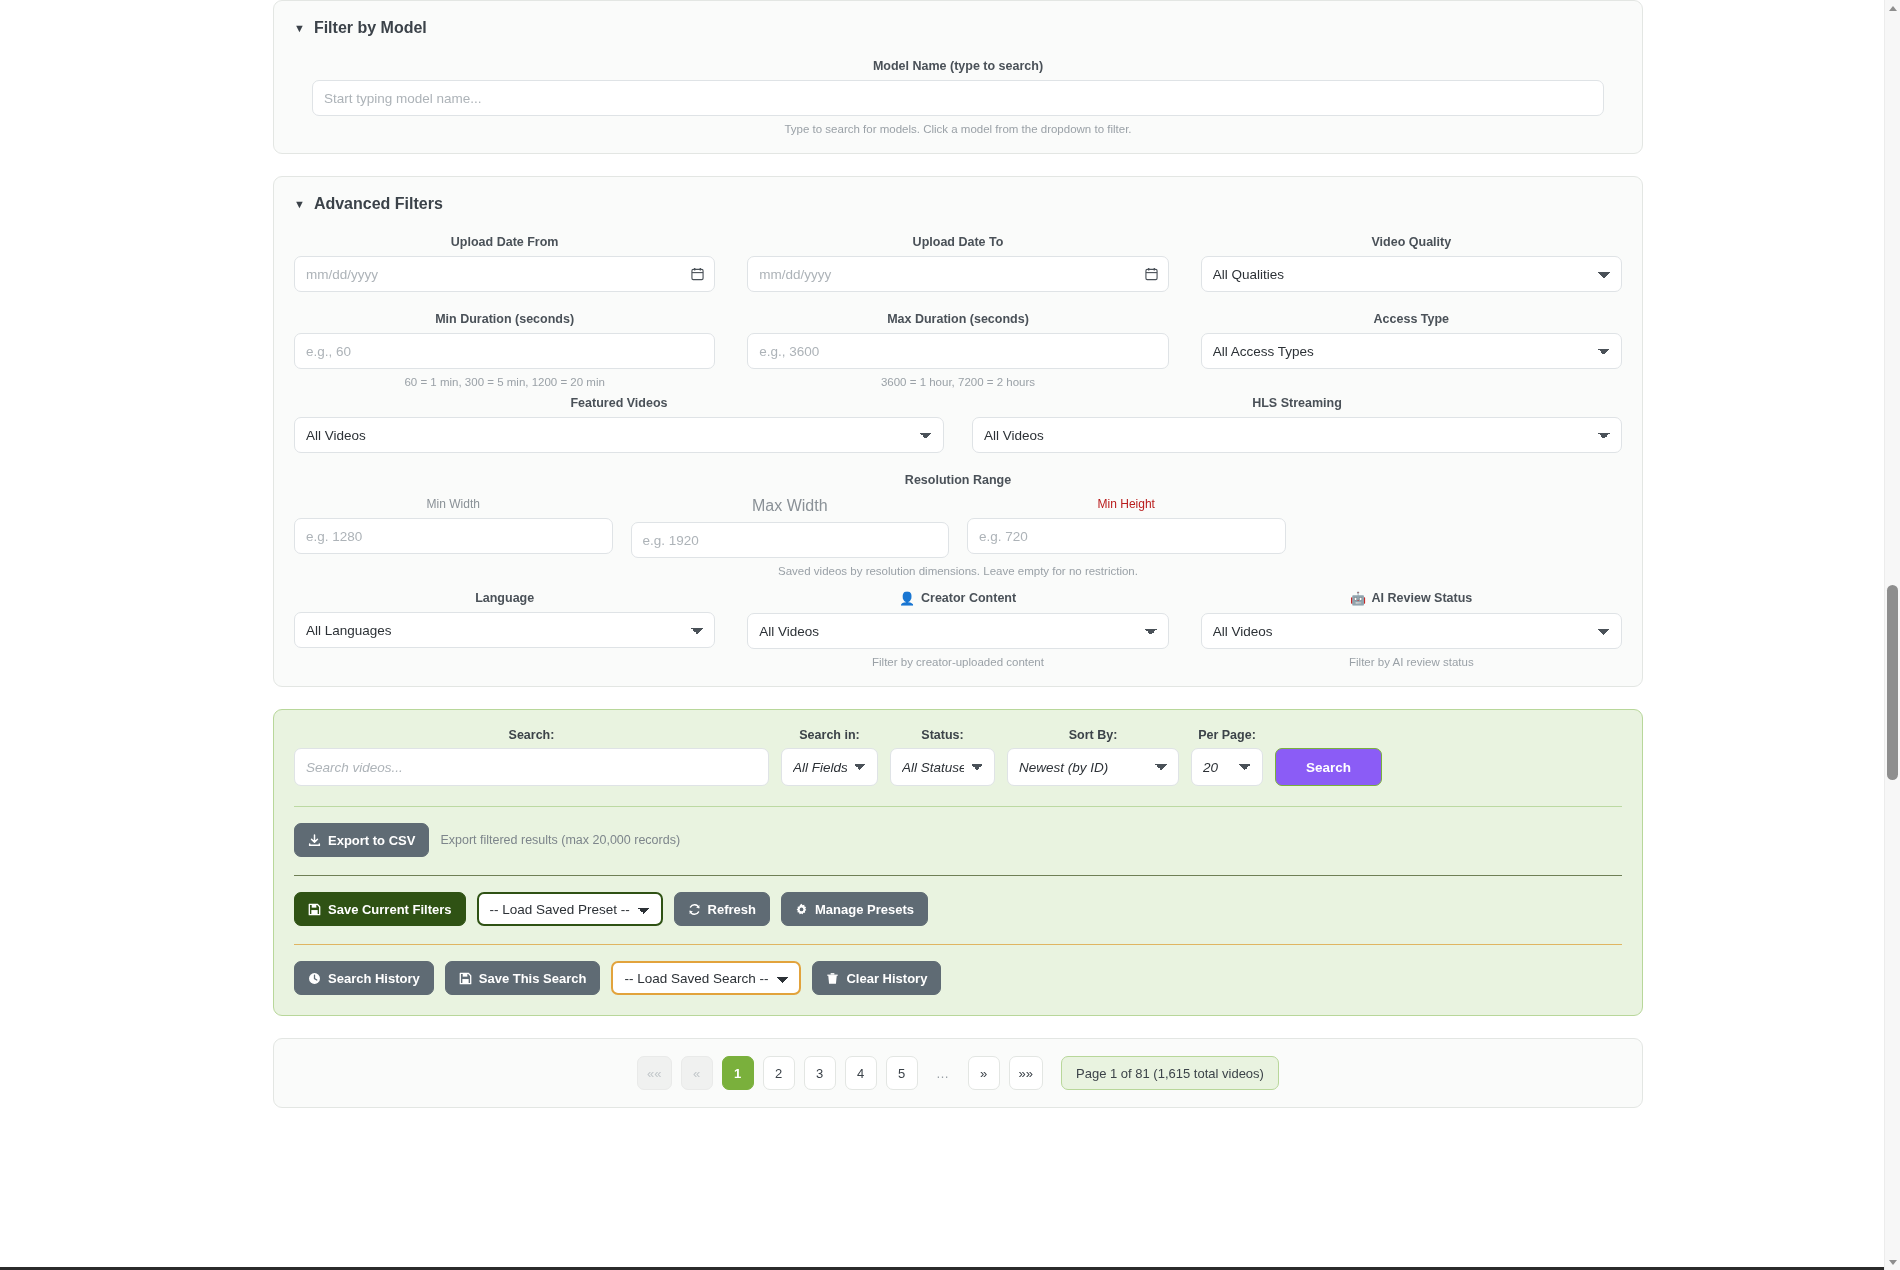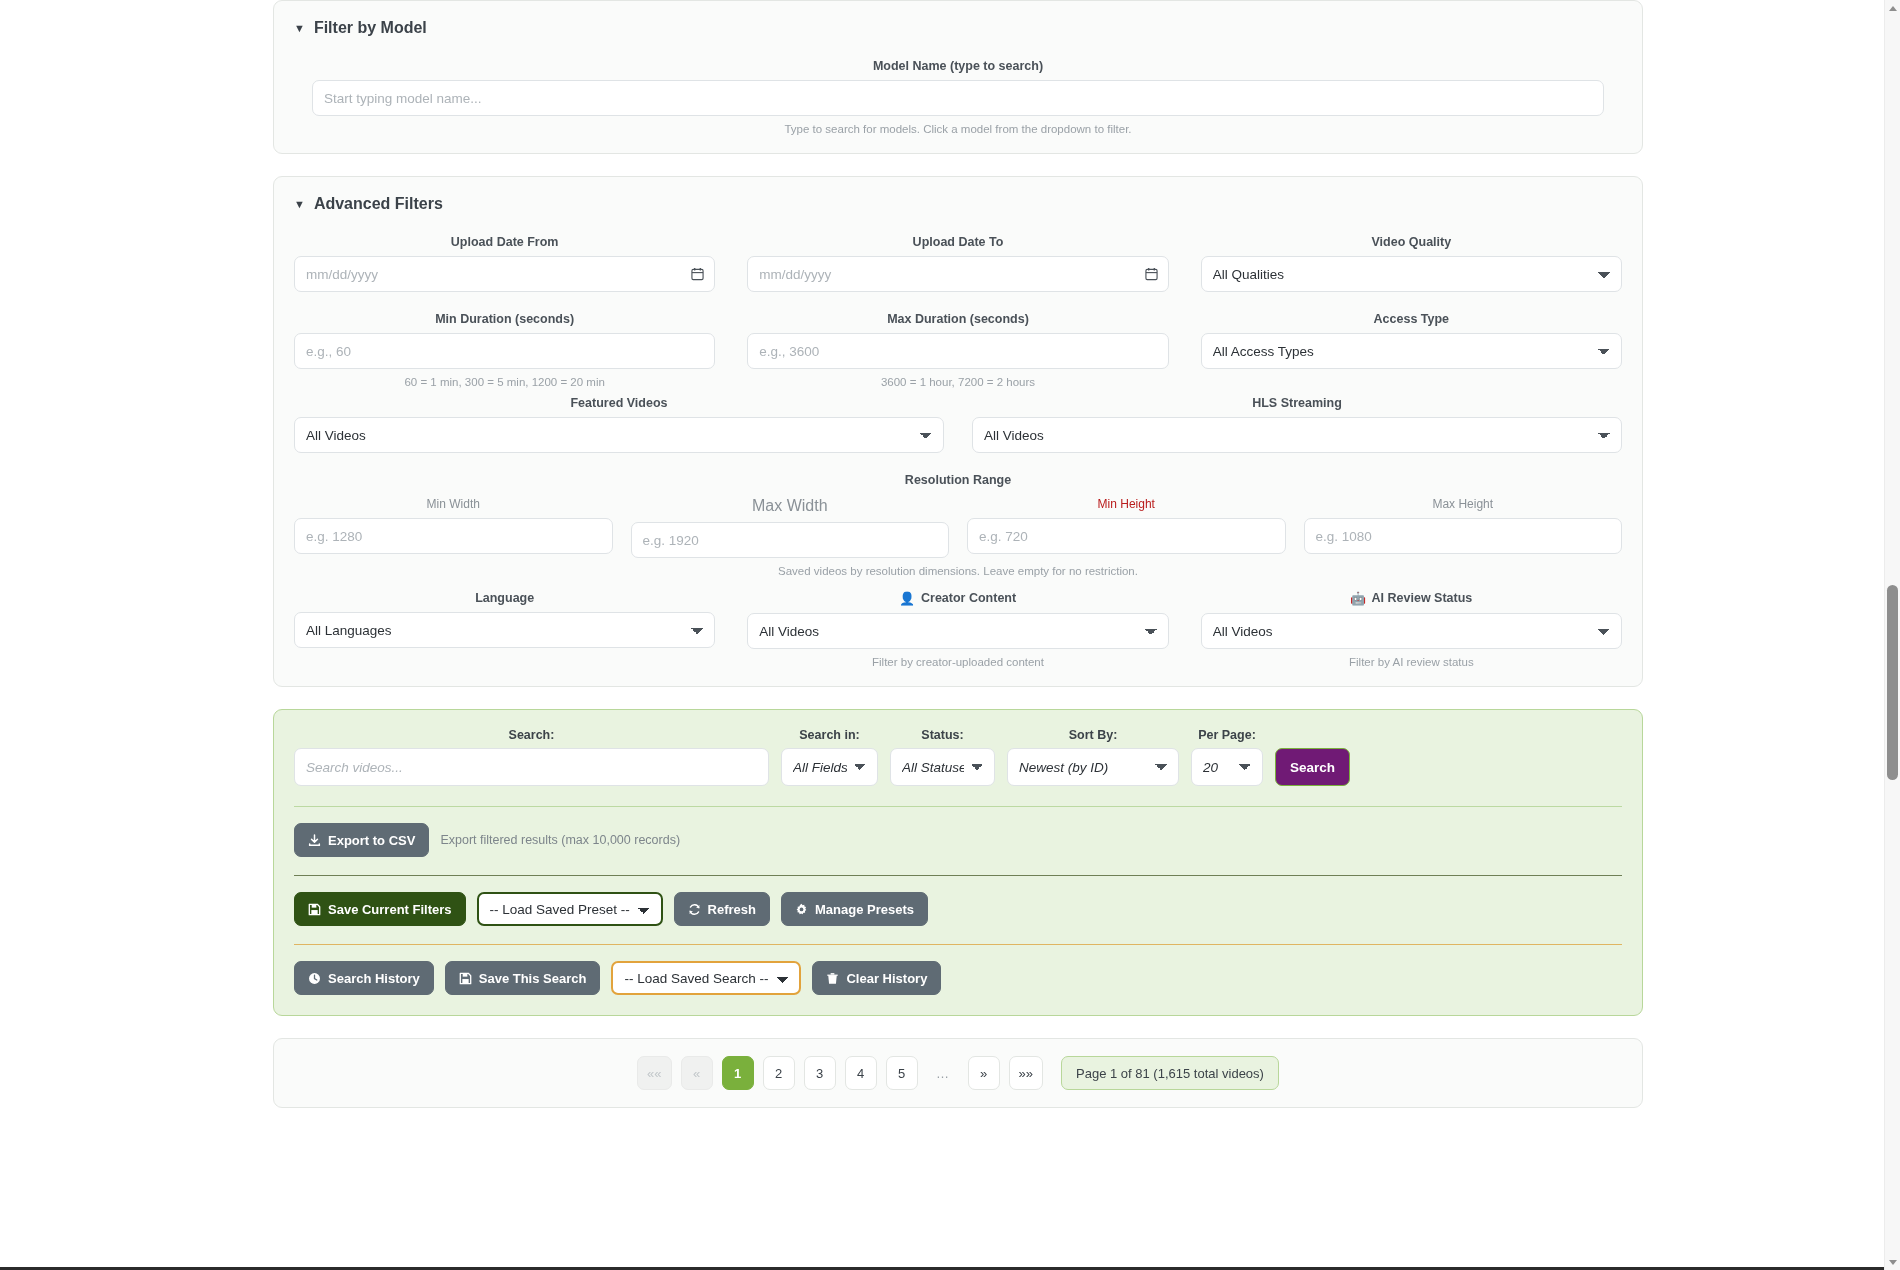--- a/index.html
+++ b/index.html
@@ -118,29 +118,29 @@
   .search-grid {
     display:grid;
     grid-template-columns: 475px 97px 105px 172px 72px 82px;
     gap:12px;
     align-items:end;
   }
   .green-panel .fld-label { color:#3c4349; margin-bottom:6px; }
   .search-grid .inp, .search-grid .sel { height:38px;font-style:italic; }
   .btn-search {
     height:38px;
-    background:#701a75;
+    background:#8b5cf6;
     border:1px solid #7ab03c;
     border-radius:7px;
     color:#ffffff;
     font-size:13.5px;
     font-weight:bold;
     font-family:"Liberation Sans", sans-serif;
     cursor:pointer;
-    padding:0 14px;
+    padding:0 30px;
   }
 
   .divider-green { height:1px; background:#bcd9a2; margin:20px 0 16px 0; }
   .divider-olive { height:1px; background:#6f7f56; margin:18px 0 16px 0; }
   .divider-amber { height:1px; background:#e0b562; margin:18px 0 16px 0; }
 
   .btn-row { display:flex; align-items:center; gap:11px; flex-wrap:wrap; }
 
   .btn {
     display:inline-flex;
@@ -368,24 +368,20 @@
               <input class="inp" type="text" placeholder="e.g. 1280" style="">
             </div>
             <div>
               <label class="fld-label" style="font-weight:normal;font-size:16px;color:#8a9197;">Max Width</label>
               <input class="inp" type="text" placeholder="e.g. 1920" style="">
             </div>
             <div>
               <label class="fld-label" style="font-weight:normal;font-size:12px;color:#b91c1c;">Min Height</label>
               <input class="inp" type="text" placeholder="e.g. 720" style="">
             </div>
-            <div>
-              <label class="fld-label" style="font-weight:normal;font-size:12px;color:#8a9197;">Max Height</label>
-              <input class="inp" type="text" placeholder="e.g. 1080" style="">
-            </div>
           </div>
           <div class="helper">Saved videos by resolution dimensions. Leave empty for no restriction.</div>
         </div>
 
         <div class="row-3 mt14">
           <div>
             <label class="fld-label">Language</label>
             <select class="sel">
               <option>All Languages</option>
             </select>
@@ -451,21 +447,21 @@
       <div class="divider-green"></div>
 
       <div class="btn-row">
         <button class="btn btn-grey">
           <svg width="13" height="13" viewBox="0 0 14 14">
             <path d="M7 1 V8.4 M3.8 5.6 L7 8.8 L10.2 5.6" fill="none" stroke="#ffffff" stroke-width="1.6" stroke-linecap="round" stroke-linejoin="round"></path>
             <path d="M1.8 10.8 V12.2 H12.2 V10.8" fill="none" stroke="#ffffff" stroke-width="1.6" stroke-linecap="round"></path>
           </svg>
           <span>Export to CSV</span>
         </button>
-        <span class="export-note">Export filtered results (max 10,000 records)</span>
+        <span class="export-note">Export filtered results (max 20,000 records)</span>
       </div>
 
       <div class="divider-olive"></div>
 
       <div class="btn-row">
         <button class="btn btn-darkgreen">
           <svg width="13" height="13" viewBox="0 0 14 14">
             <path d="M1.4 1.4 H10 L12.6 4 V12.6 H1.4 Z" fill="none" stroke="#ffffff" stroke-width="1.4" stroke-linejoin="round"></path>
             <rect x="4" y="1.4" width="5" height="3.6" fill="#ffffff"></rect>
             <rect x="3.6" y="7.6" width="6.8" height="5" fill="#ffffff"></rect>

